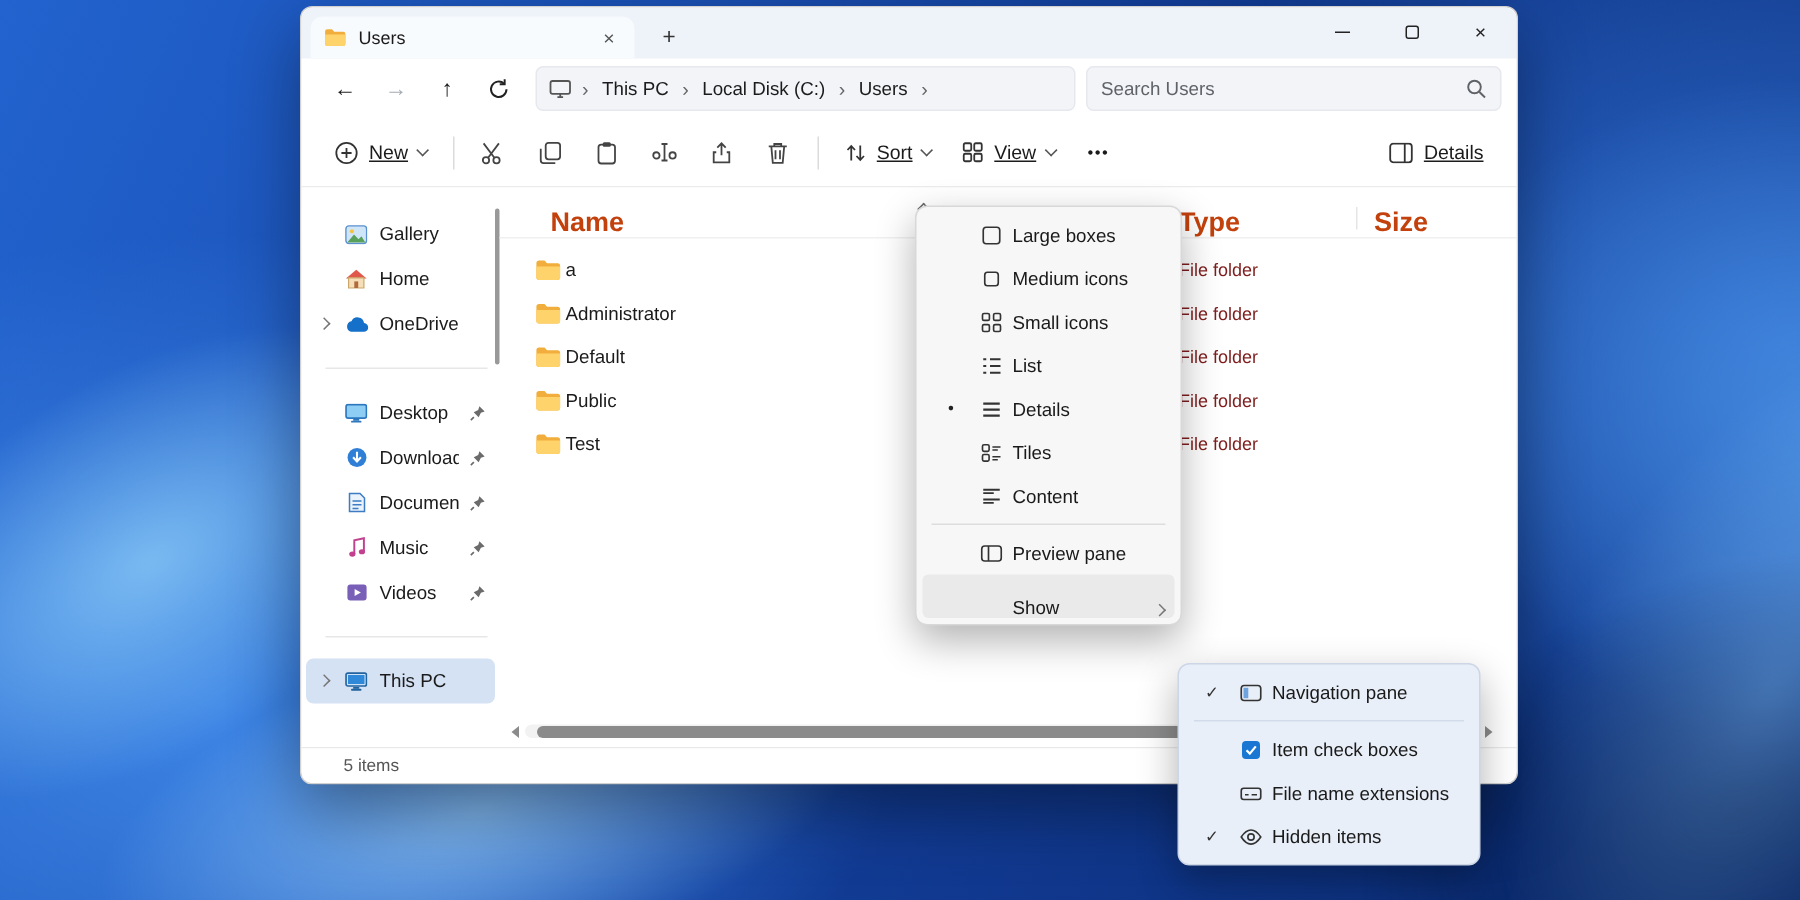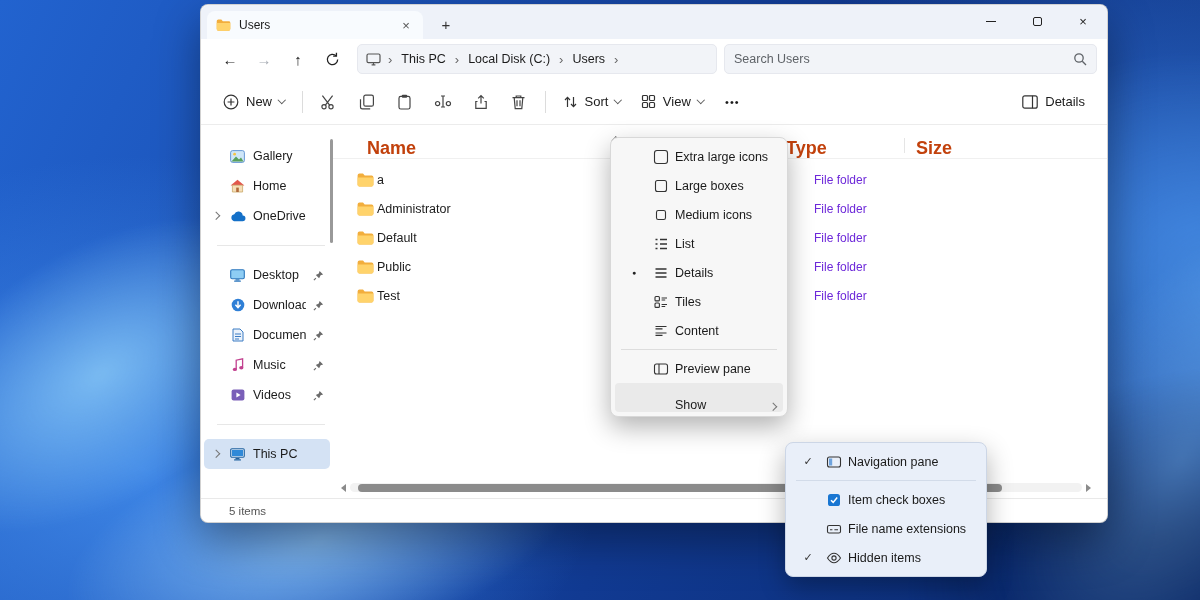--- a/index.html
+++ b/index.html
@@ -18,21 +18,21 @@
   .p2{left:60px;top:430px;width:520px;height:220px;transform:rotate(-14deg);
       background:radial-gradient(closest-side,#9fd2f8,rgba(159,210,248,0));opacity:.7;}
   .p3{left:950px;top:60px;width:560px;height:460px;transform:rotate(24deg);
       background:radial-gradient(closest-side,#4b92e4,rgba(75,146,228,0));opacity:.8;}
   .p4{left:900px;top:380px;width:520px;height:320px;transform:rotate(-18deg);
       background:radial-gradient(closest-side,#071f52,rgba(7,31,82,0));opacity:.9;}
   .p5{left:1040px;top:200px;width:280px;height:520px;transform:rotate(30deg);
       background:radial-gradient(closest-side,#7db9f2,rgba(125,185,242,0));opacity:.45;}
 
   
-  .window{position:absolute;left:200px;top:4px;width:908px;height:519px;border-radius:8px;
+  .window{position:absolute;left:200px;top:4px;width:812px;height:519px;border-radius:8px;
     background:#fff;box-shadow:0 18px 45px rgba(0,0,0,.38);display:flex;flex-direction:column;
     border:1px solid rgba(0,0,0,.18);justify-content:center;}
   .tabbar{height:34px;background:#eef2f9;border-radius:8px 8px 0 0;display:flex;align-items:flex-end;
     padding-left:6px;position:relative;flex:0 0 auto;}
   .tab{height:28px;width:216px;background:#f8fbfe;border-radius:8px 8px 0 0;display:flex;align-items:center;
     gap:8px;padding:0 9px;font-size:12px;color:#1b1b1b;}
   .tab-title{flex:1;}
   .tab-close{color:#555;font-size:13px;width:16px;text-align:center;border-radius:3px;}
   .newtab{width:26px;height:24px;display:flex;align-items:center;justify-content:center;
     font-size:15px;color:#333;margin:0 0 3px 10px;border-radius:4px;}
@@ -51,21 +51,21 @@
   .crumb{padding:1px 2px;border-radius:3px;}
   .searchbox{margin-left:7px;flex:1;height:30px;background:#f2f4f8;border:1px solid #e6e8ee;border-radius:5px;
     display:flex;align-items:center;padding:0 9px;}
   .searchbox input{flex:1;border:none;background:transparent;outline:none;font-size:12.5px;color:#1b1b1b;
     font-family:inherit;}
   .searchbox input::placeholder{color:#5f6368;}
 
   .commandbar{height:46px;display:flex;align-items:center;padding:0 12px;background:#fff;
     border-bottom:1px solid #ececec;flex:0 0 auto;}
   .cmd-btn{height:32px;display:flex;align-items:center;gap:7px;padding:0 10px;border-radius:5px;
-    font-size:13px;color:#1b1b1b;flex:0 0 auto;}
+    font-size:13px;color:#1b1b1b;flex:0 0 auto;text-decoration:underline;}
   .icon-btn{width:38px;height:32px;display:flex;align-items:center;justify-content:center;border-radius:5px;flex:0 0 auto;}
   .cmd-sep{width:1px;height:22px;background:#dcdcdc;margin:0 7px;flex:0 0 auto;}
   .dots{font-size:11px;letter-spacing:1px;color:#1b1b1b;}
   .details-btn{margin-left:auto;}
 
   .main{flex:1;display:flex;position:relative;background:#fff;min-height:0;}
   .sidebar{width:132px;position:relative;padding-top:16px;flex:0 0 auto;}
   .sb-item{height:30px;display:flex;align-items:center;gap:7px;padding:0 6px 0 6px;margin:0 3px;
     font-size:12.5px;color:#1b1b1b;border-radius:5px;}
   .sb-item.selected{background:#d4e2f4;}
@@ -80,21 +80,21 @@
   .sort-caret{position:absolute;left:280px;top:4px;color:#666;}
   .col-headers{height:26px;position:relative;font-size:18px;color:#c2410c;border-bottom:1px solid #f0f0f0;font-weight:bold;}
   .col-h{position:absolute;top:5px;}
   .col-name{left:34px;} .col-type{left:453px;} .col-size{left:583px;}
   .col-div{position:absolute;top:5px;width:1px;height:15px;background:#e5e5e5;}
   .d1{left:441px;} .d2{left:571px;}
   .rows{padding-top:6px;}
   .file-row{height:29px;display:flex;align-items:center;position:relative;font-size:12.5px;color:#1b1b1b;}
   .file-row .f-icon{position:absolute;left:24px;display:flex;}
   .file-row .f-name{position:absolute;left:44px;}
-  .file-row .f-type{position:absolute;left:453px;color:#6d28d9;font-size:12px;margin-left:28px;}
+  .file-row .f-type{position:absolute;left:453px;color:#7f1d1d;font-size:12px;}
   .hscroll{position:absolute;left:8px;right:16px;bottom:5px;height:11px;display:flex;align-items:center;}
   .hs-arrow{width:0;height:0;border-top:4px solid transparent;border-bottom:4px solid transparent;flex:0 0 auto;}
   .hs-left{border-right:5px solid #8b8b8b;}
   .hs-right{border-left:5px solid #8b8b8b;}
   .hs-track{flex:1;height:9px;background:#f2f2f2;border-radius:5px;margin:0 4px;position:relative;}
   .hs-thumb{position:absolute;left:8px;width:88%;top:0.5px;height:8px;background:#8b8b8b;border-radius:4px;}
 
   .statusbar{height:24px;display:flex;align-items:center;padding:0 28px;font-size:11.5px;color:#555;
     border-top:1px solid #e9e9e9;background:#fff;border-radius:0 0 8px 8px;flex:0 0 auto;}
 
@@ -489,42 +489,45 @@
   <div class="statusbar">
     <span>5 items</span>
   </div>
 </div>
 
 <div class="menu view-menu">
   <div class="menu-item">
     <span class="mi-gutter"></span>
     <span class="mi-icon">
         <svg width="16" height="16" viewBox="0 0 16 16" fill="none" stroke="#333" stroke-width="1.1">
-          <rect x="1.5" y="1.5" width="13" height="13" rx="2.5"></rect>
-        </svg>
-      </span>
-    <span class="mi-label">Extra large icons</span>
-  </div>
-  <div class="menu-item">
-    <span class="mi-gutter"></span>
-    <span class="mi-icon">
-        <svg width="16" height="16" viewBox="0 0 16 16" fill="none" stroke="#333" stroke-width="1.1">
           <rect x="2.5" y="2.5" width="11" height="11" rx="2"></rect>
         </svg>
       </span>
     <span class="mi-label">Large boxes</span>
   </div>
   <div class="menu-item">
     <span class="mi-gutter"></span>
     <span class="mi-icon">
         <svg width="16" height="16" viewBox="0 0 16 16" fill="none" stroke="#333" stroke-width="1.1">
           <rect x="3.5" y="3.5" width="9" height="9" rx="1.8"></rect>
         </svg>
       </span>
     <span class="mi-label">Medium icons</span>
+  </div>
+  <div class="menu-item">
+    <span class="mi-gutter"></span>
+    <span class="mi-icon">
+        <svg width="16" height="16" viewBox="0 0 16 16" fill="none" stroke="#333" stroke-width="1.1">
+          <rect x="2" y="2" width="4.6" height="4.6" rx="1"></rect>
+          <rect x="9.4" y="2" width="4.6" height="4.6" rx="1"></rect>
+          <rect x="2" y="9.4" width="4.6" height="4.6" rx="1"></rect>
+          <rect x="9.4" y="9.4" width="4.6" height="4.6" rx="1"></rect>
+        </svg>
+      </span>
+    <span class="mi-label">Small icons</span>
   </div>
   <div class="menu-item">
     <span class="mi-gutter"></span>
     <span class="mi-icon">
         <svg width="16" height="16" viewBox="0 0 16 16" fill="none" stroke="#333" stroke-width="1.3">
           <path d="M2.5 3.5h2M7 3.5h7M2.5 8h2M7 8h7M2.5 12.5h2M7 12.5h7"></path>
         </svg>
       </span>
     <span class="mi-label">List</span>
   </div>

